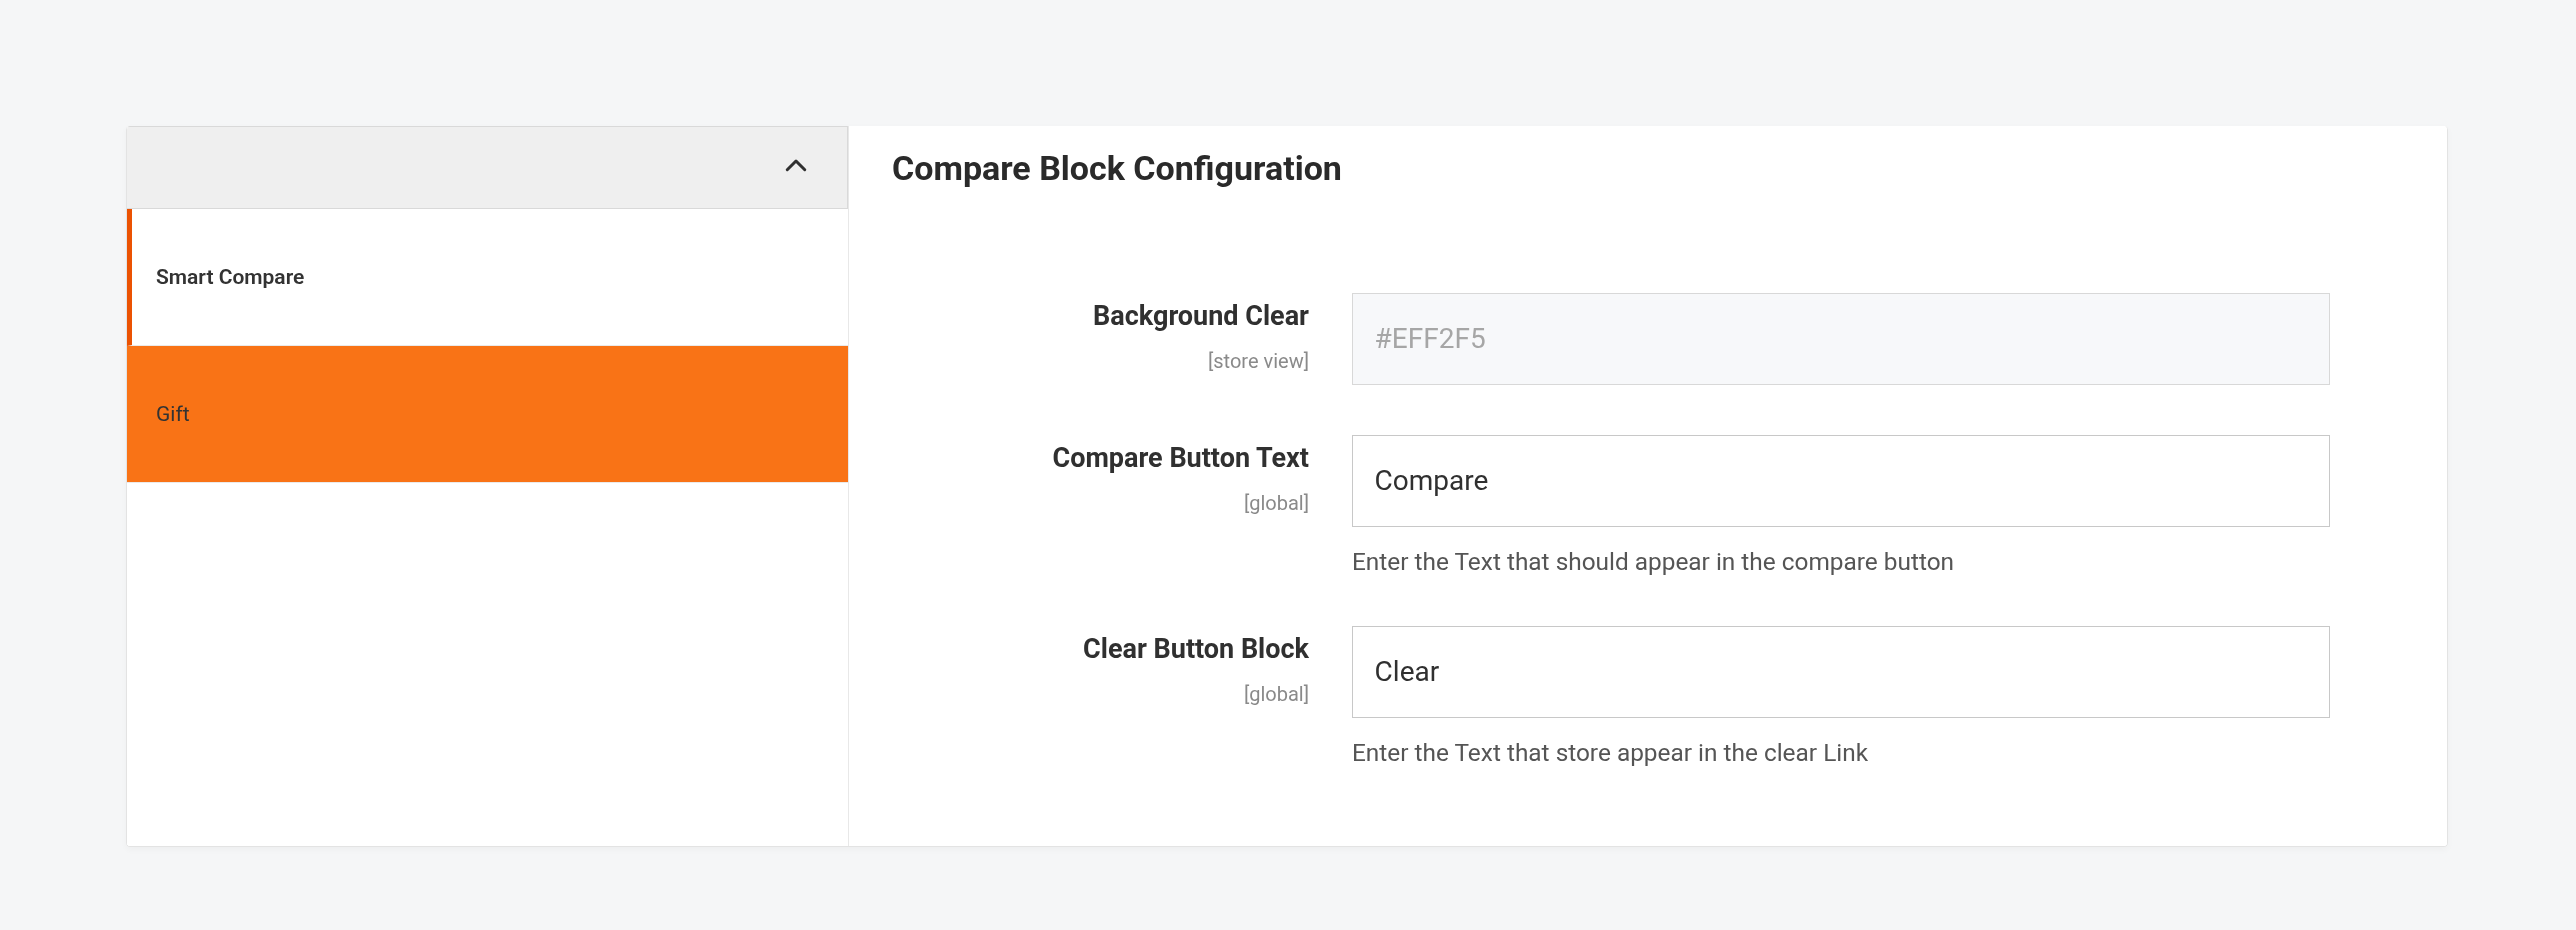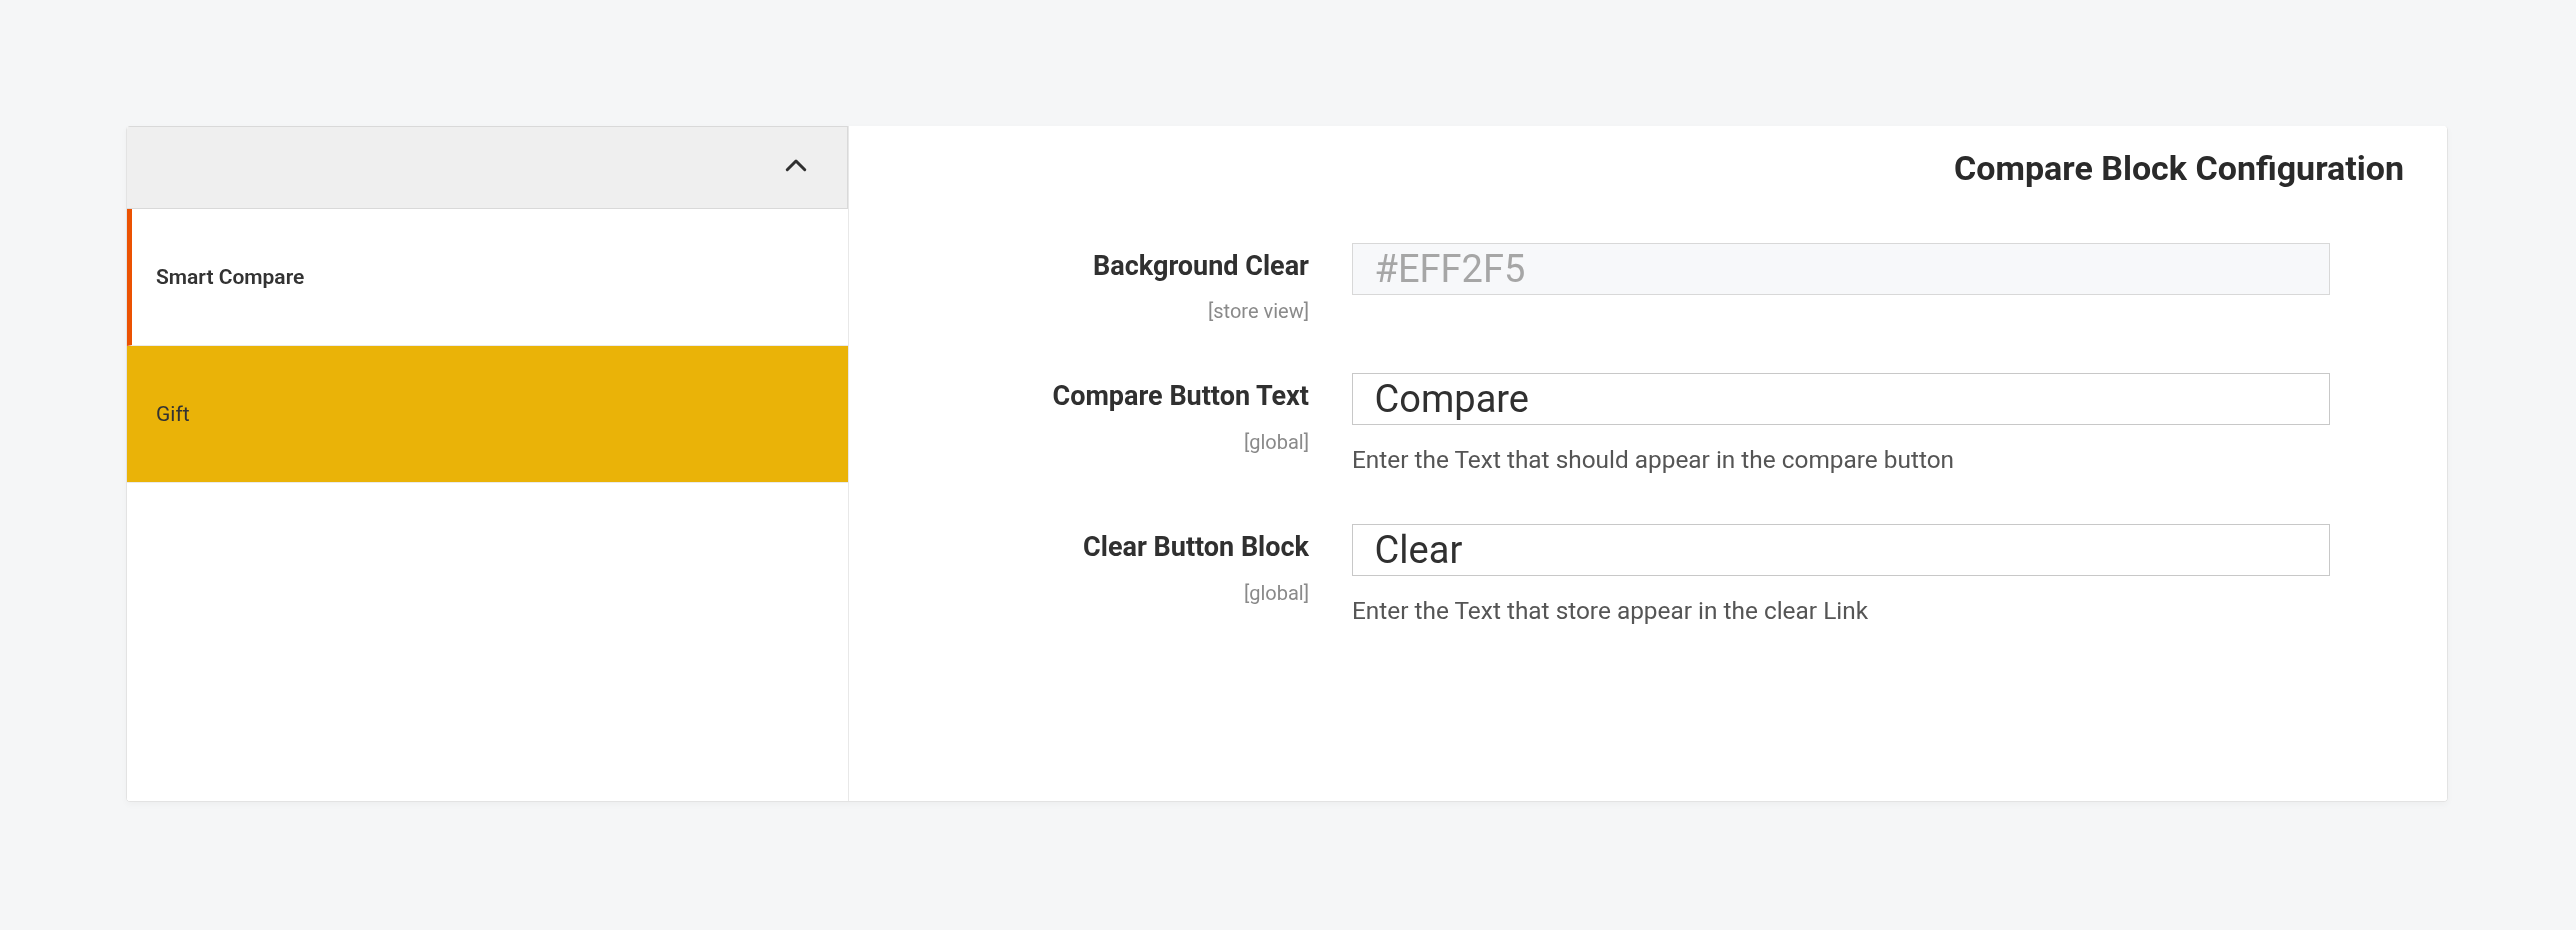--- a/index.html
+++ b/index.html
@@ -67,40 +67,39 @@
     color: #333;
     cursor: pointer;
     border-bottom: 0.7px solid #eaeaea;
   }
   .sidebar-item.active {
     background: #ffffff;
     border-left: 5px solid #eb5202;
     padding-left: 24px;
   }
   .sidebar-item.inactive {
-    background: #eab308;
+    background: #f97316;
     font-weight: 400;
   }
   .sidebar-spacer {
     flex: 1;
     background: #ffffff;
   }
 
   
   .main {
     flex: 1;
     padding: 21.6px 43px 29px 43px;
     background: #ffffff;
   }
   .main-title {
     font-size: 34px;
     font-weight: 700;
     color: #2a2a2a;
-    margin-bottom: 55px;
-    text-align: right;
+    margin-bottom: 105px;
   }
 
   .form-row {
     display: flex;
     align-items: flex-start;
     margin-bottom: 50px;
   }
   .form-label-col {
     width: 460px;
     flex: 0 0 460px;
@@ -121,24 +120,24 @@
     color: #8a8a8a;
     margin-top: 17px;
   }
   .form-field-col {
     flex: 1;
     padding-right: 29px;
   }
   .text-input {
     width: 100%;
     max-width: 978px;
-    height: 52px;
+    height: 92px;
     border: 0.7px solid #c8c8c8;
     background: #ffffff;
-    font-size: 38px;
+    font-size: 28px;
     padding: 0 21.6px;
     color: #303030;
     font-family: inherit;
   }
   .text-input[disabled] {
     background: #f7f8fa;
     color: #a6a6a6;
     border-color: #d8d8d8;
   }
   .helper {

